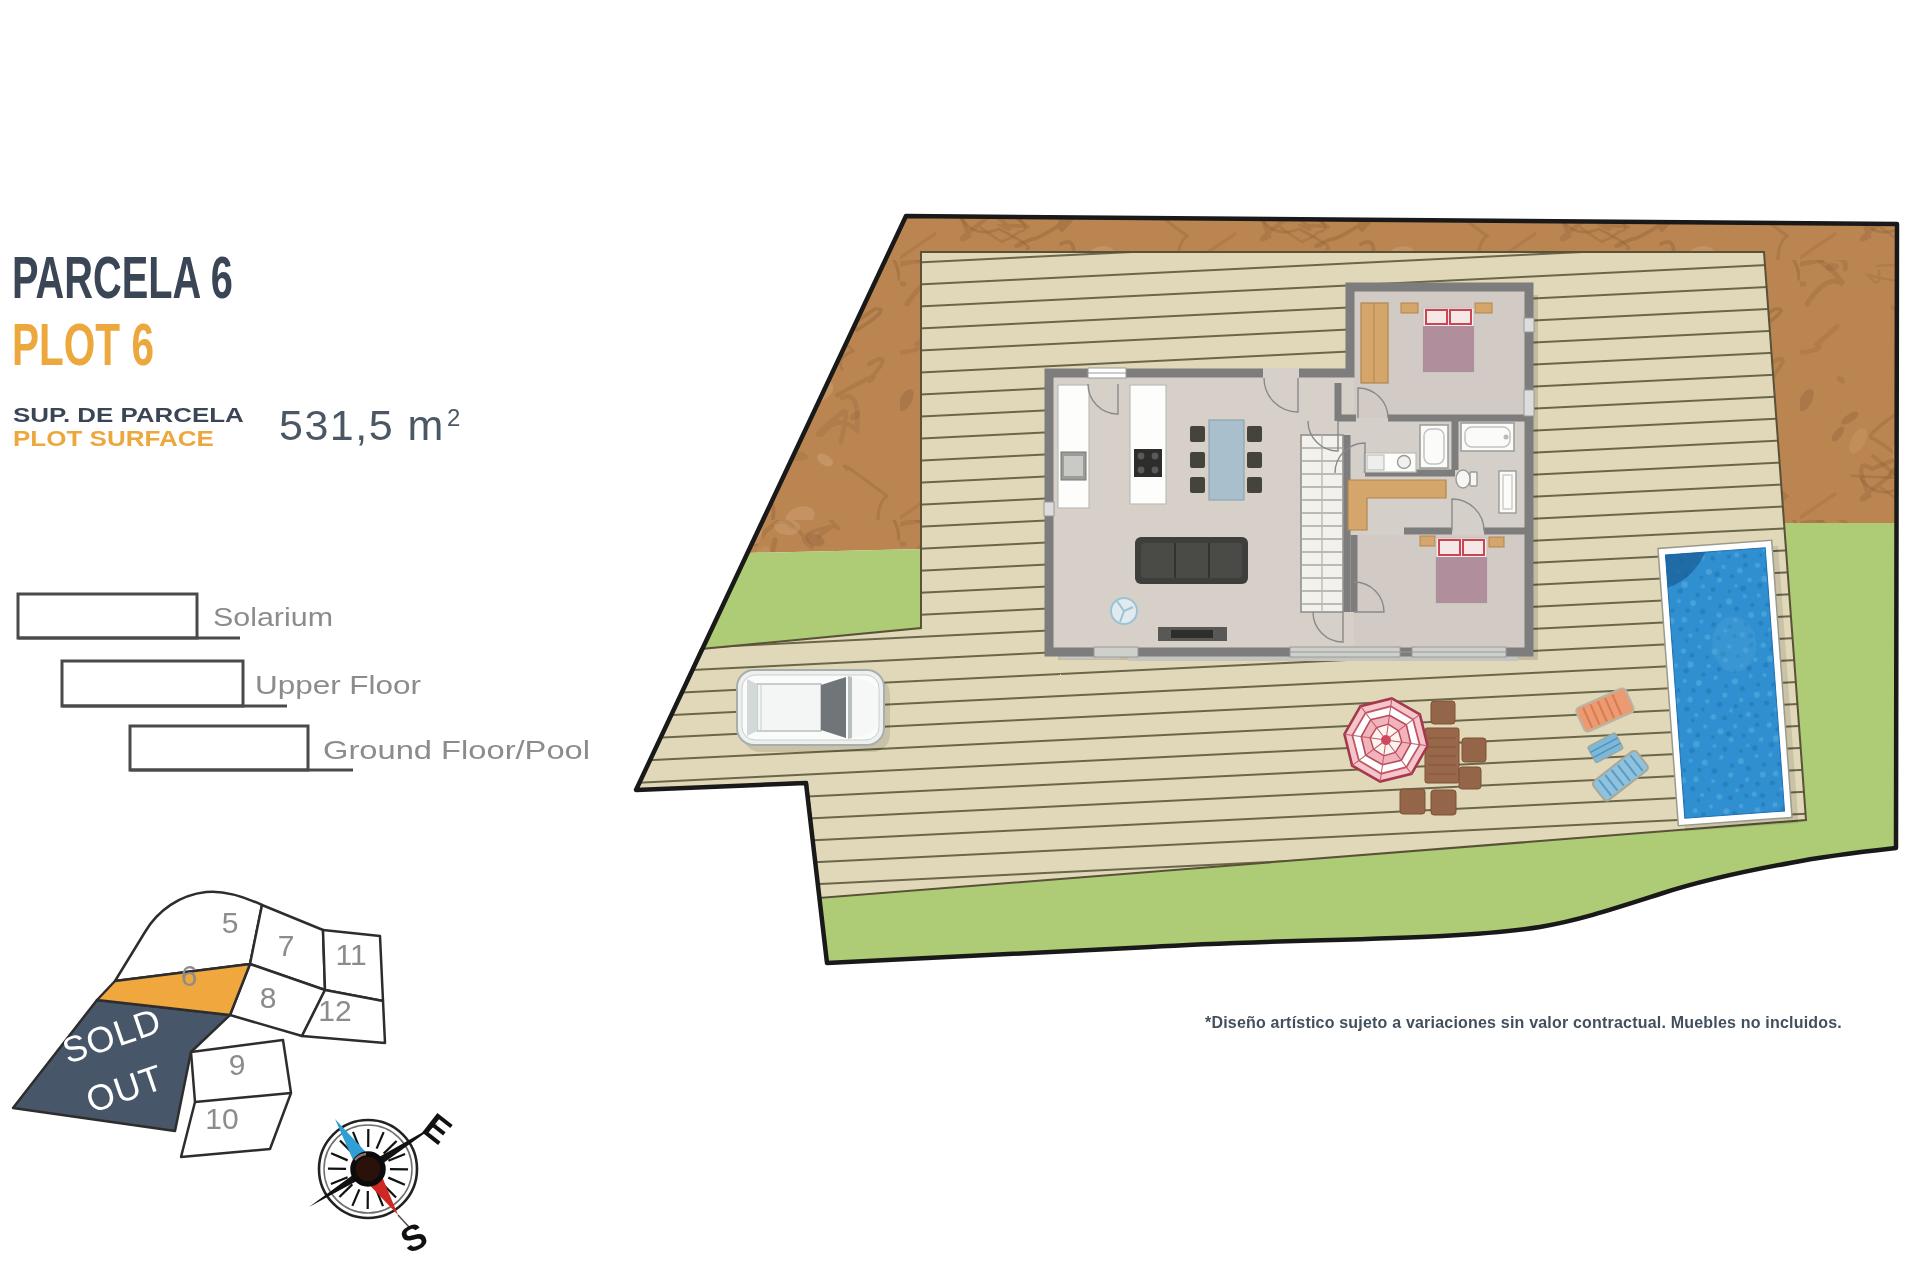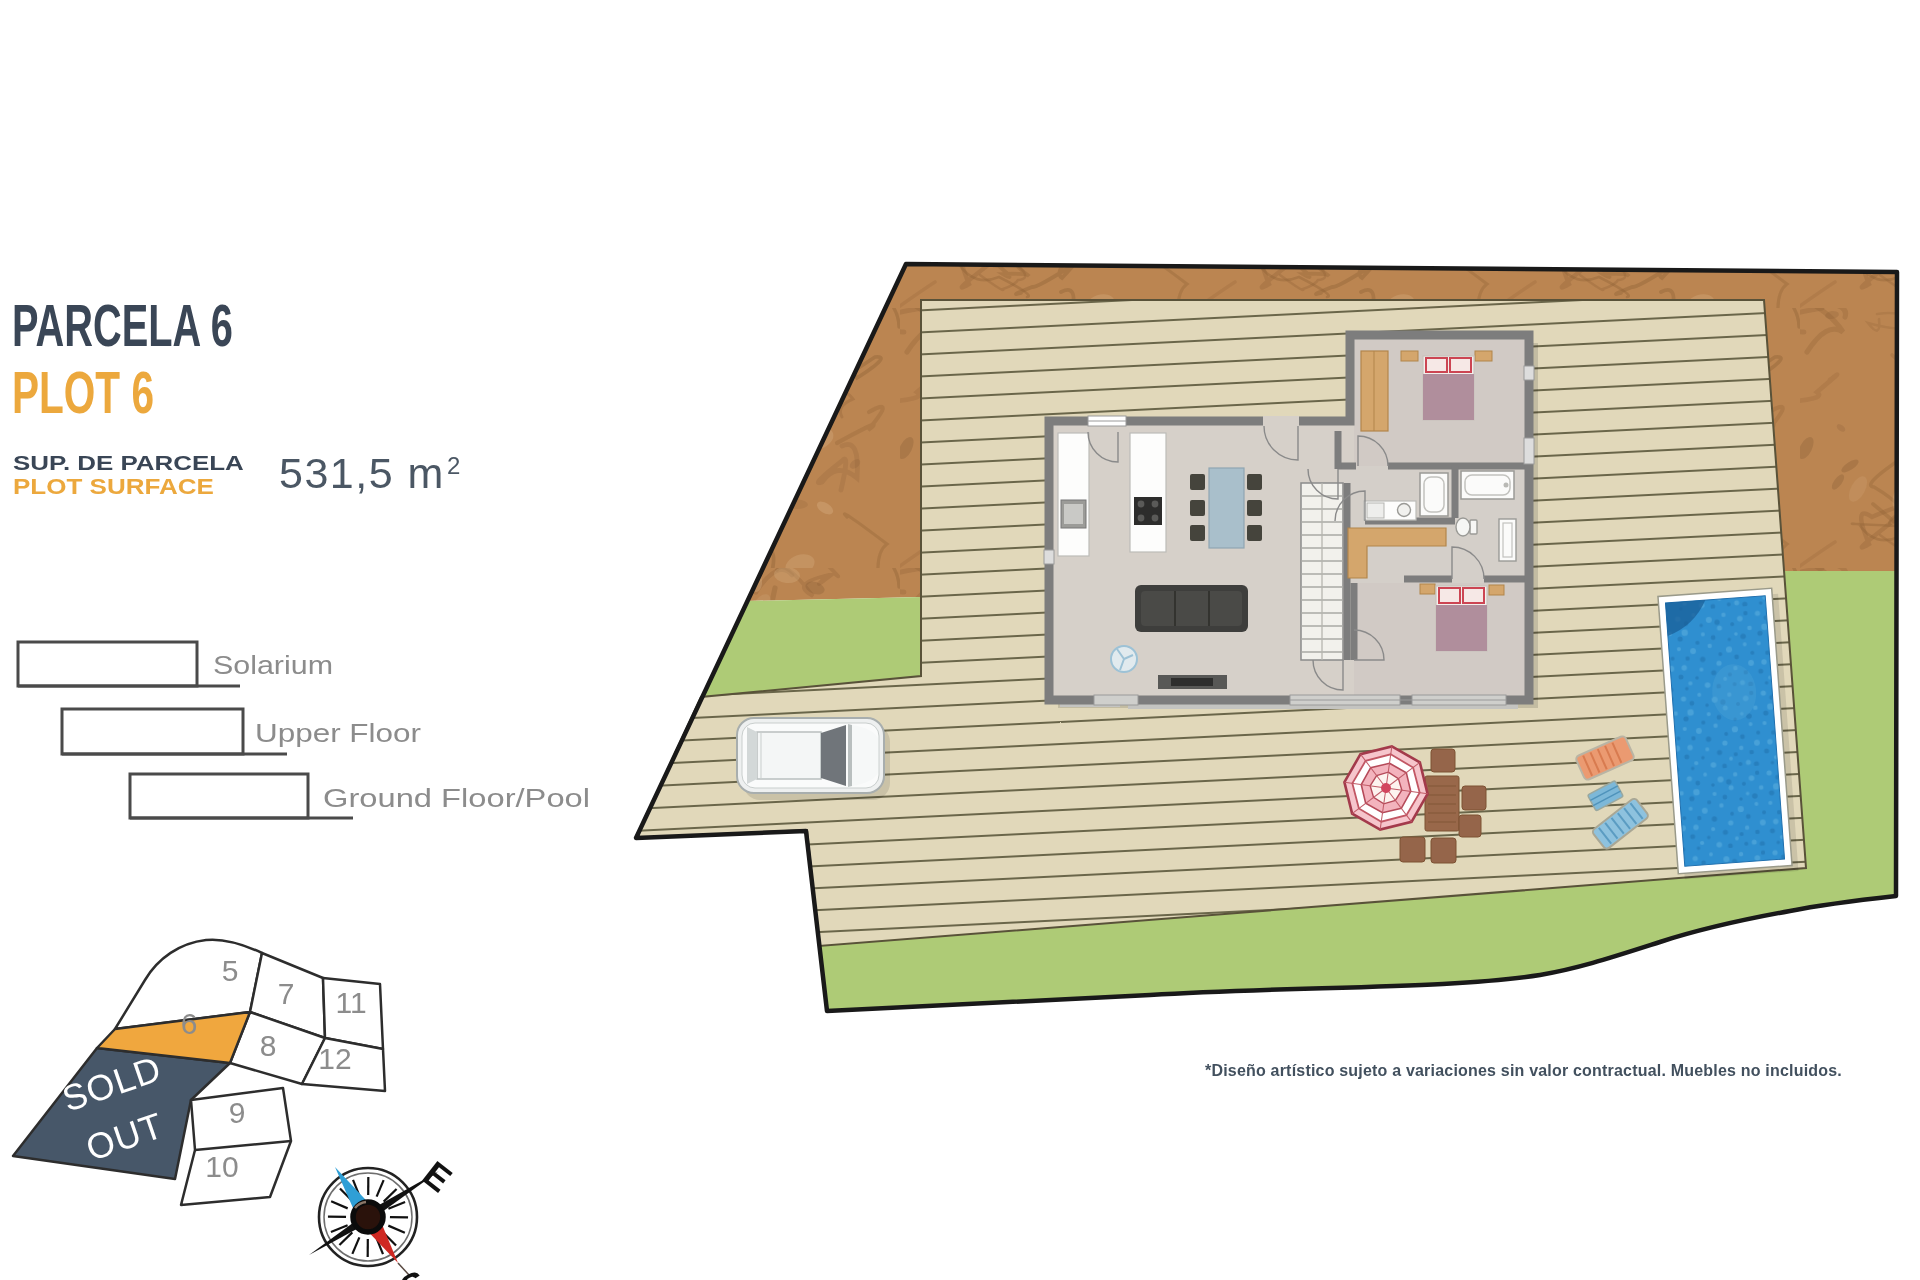--- a/index.html
+++ b/index.html
@@ -1,17 +1,17 @@
 <!DOCTYPE html>
 <html><head>
 <meta charset="utf-8">
 <style>
   html,body{margin:0;padding:0;background:#ffffff;width:1920px;height:1280px;overflow:hidden;
     font-family:"Liberation Sans", sans-serif;}
-  .stage{position:relative;width:1920px;height:1156px;margin-top:48px;}
+  .stage{position:relative;width:1920px;height:1156px;}
   svg{position:absolute;top:0;left:0;}
 </style>
 </head>
 <body>
 <div class="stage">
 <svg width="1920" height="1280" viewBox="0 0 1920 1280">
 <defs>
 
   <pattern id="deck" width="60" height="22" patternUnits="userSpaceOnUse" patternTransform="rotate(-2.8)">
     <rect width="60" height="22" fill="#e1d8ba"></rect>

